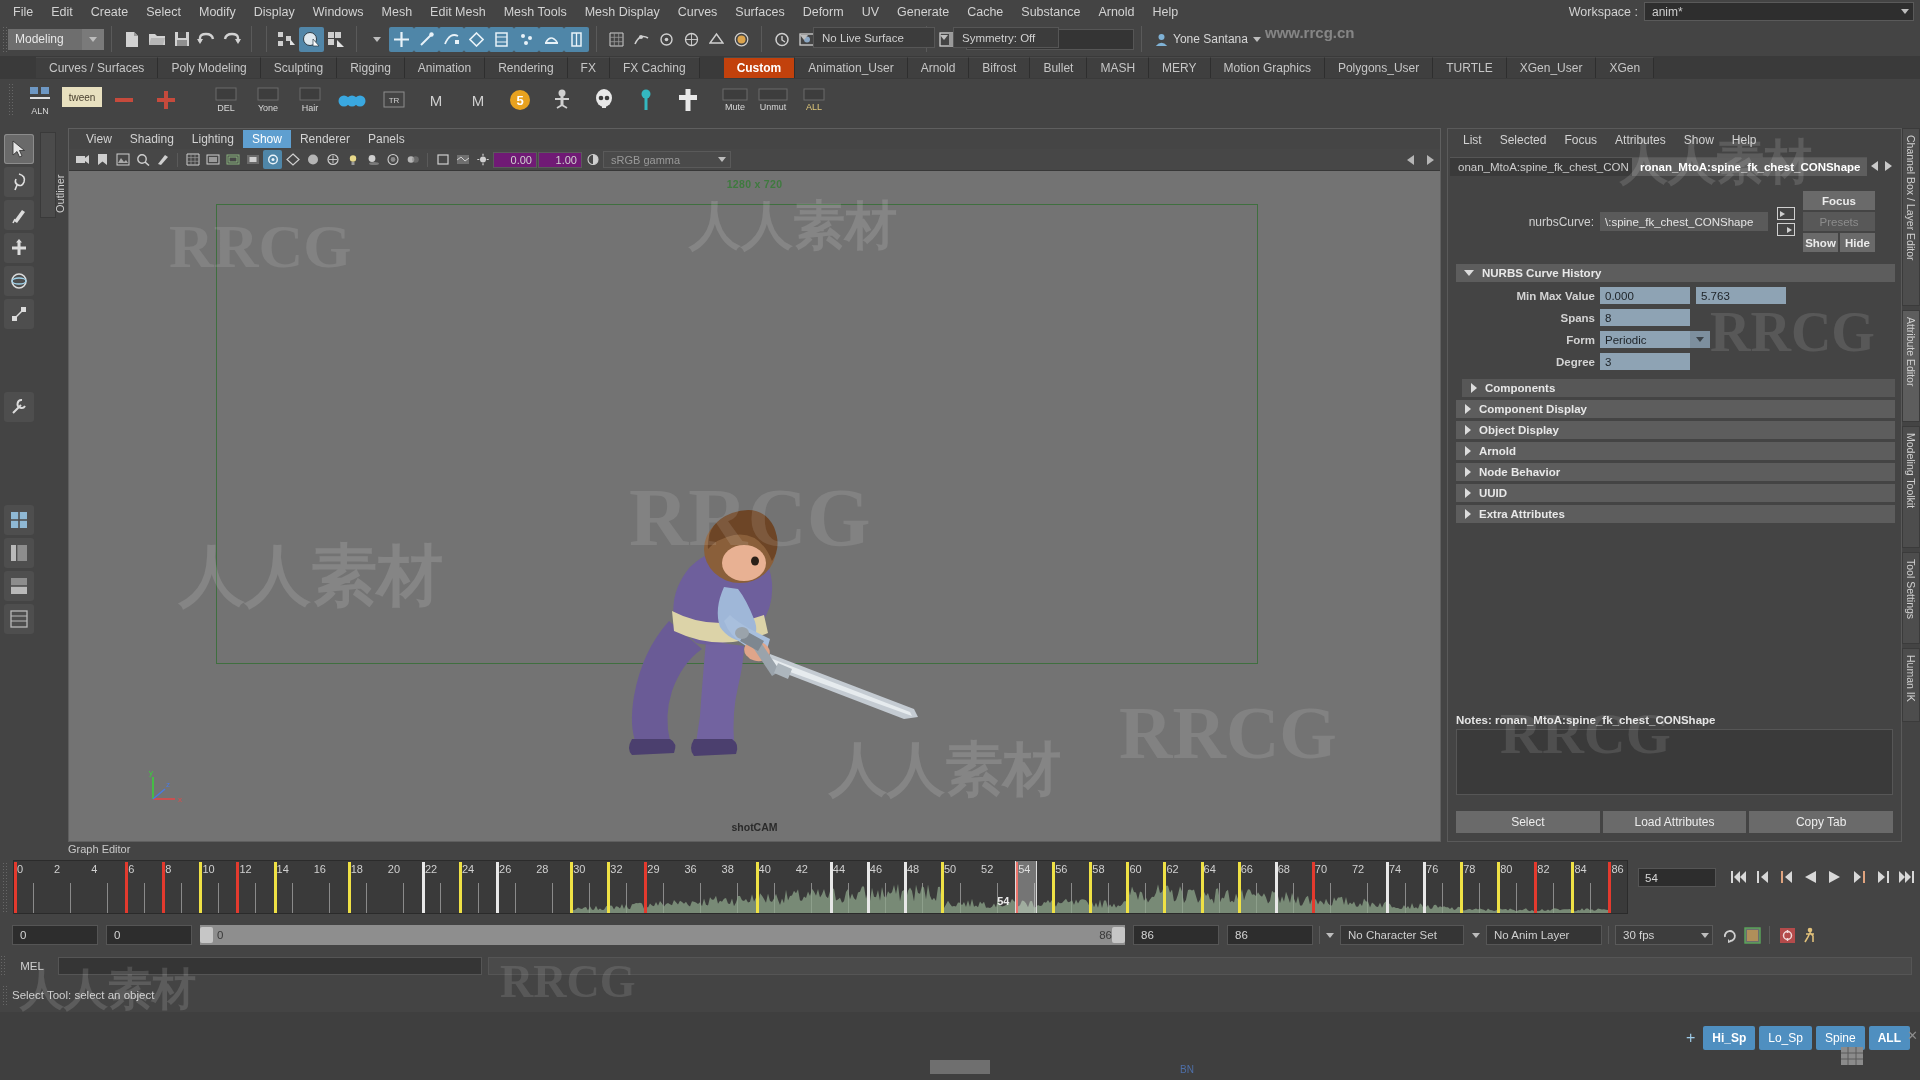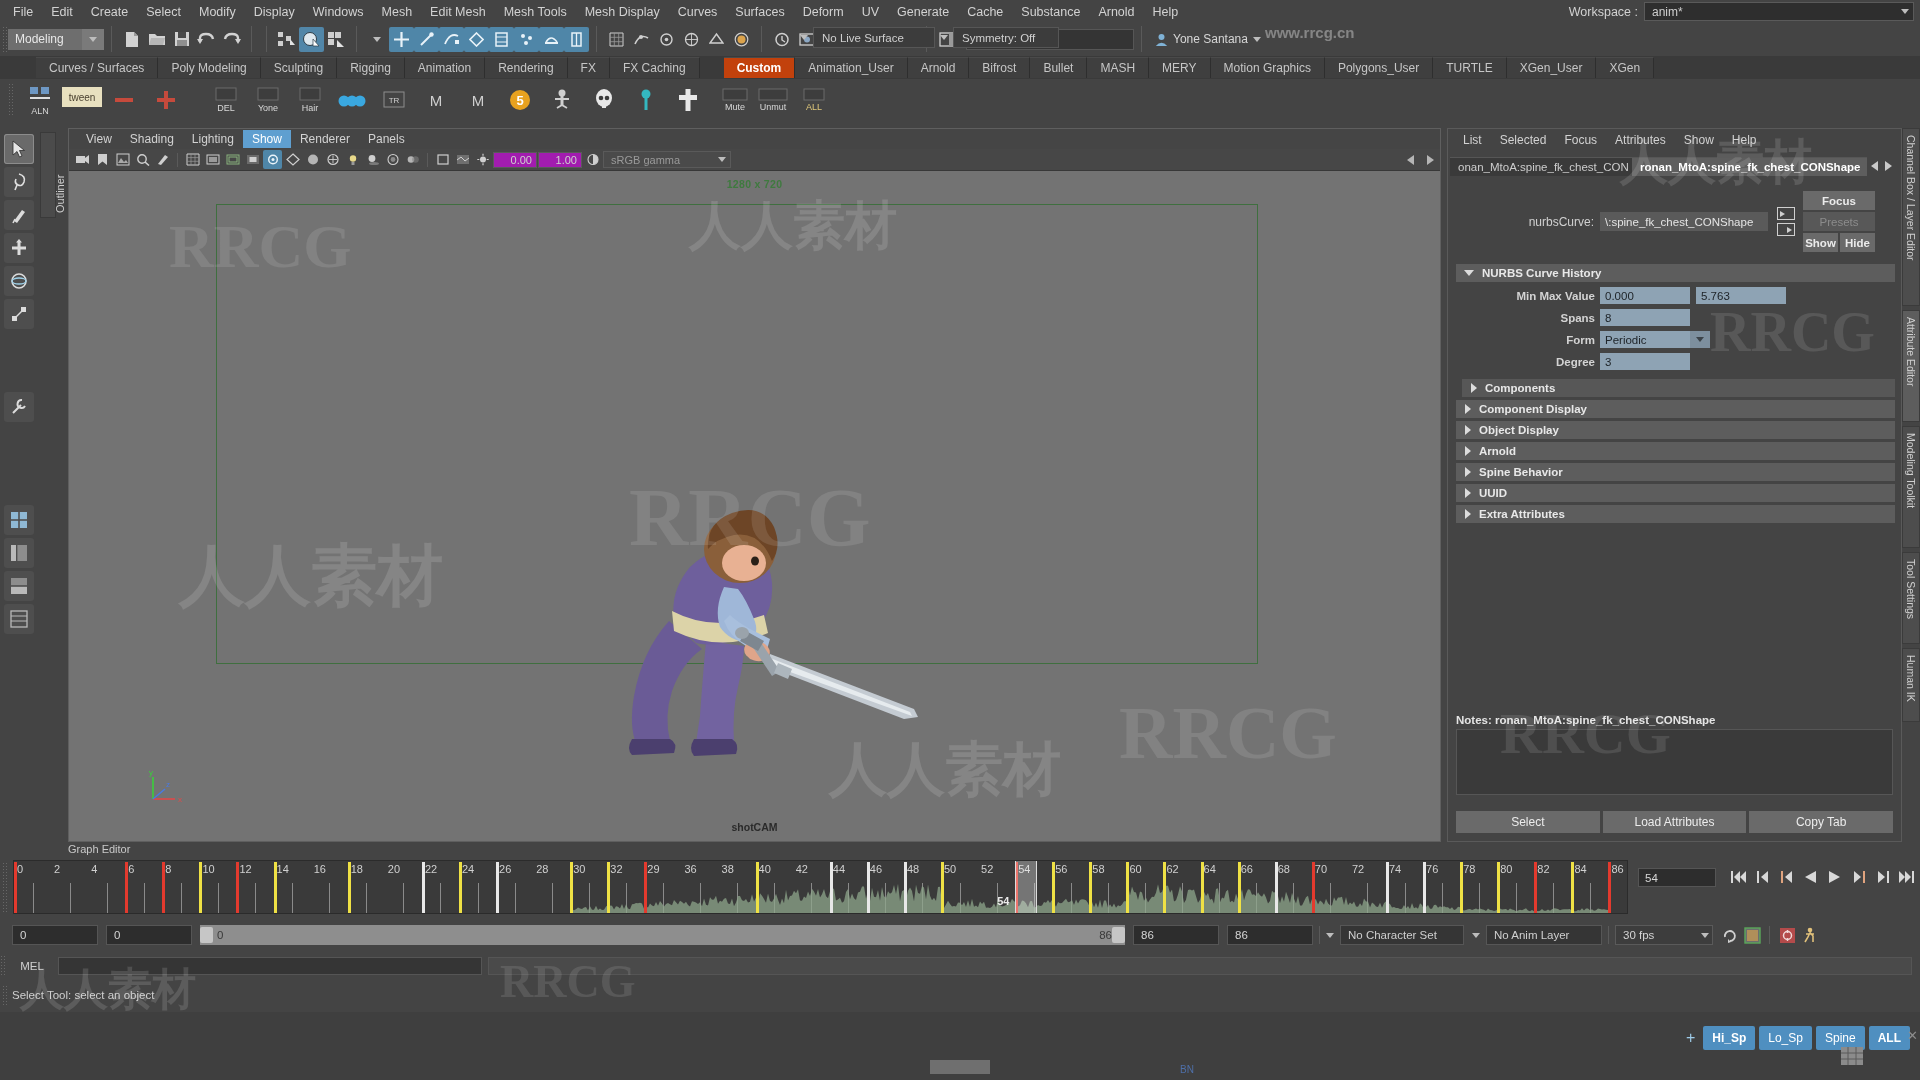--- a/index.html
+++ b/index.html
@@ -125,21 +125,21 @@
   }
   #vpmenu .vm { padding:2px 9px; font-size:12px; color:#d2d2d2; }
   #vpmenu .vm.on { background:#5f9fd0; color:#ffffff; }
   #vptools {
     height:22px; background:#474747; display:flex; align-items:center; padding-left:4px; gap:1px;
     border-bottom:1px solid #383838;
   }
   .vtb { width:19px;height:19px;display:flex;align-items:center;justify-content:center;border-radius:2px;}
   .vtb.on { background:#4f86a8; }
   .numfield {
-    height:16px;width:44px;background:#a21caf;border:1px solid #5a5a5a;color:#d0d0d0;
+    height:16px;width:44px;background:#701a75;border:1px solid #5a5a5a;color:#d0d0d0;
     font-size:11px; display:flex;align-items:center;justify-content:flex-end;padding-right:4px;
   }
   #gammaSel {
     height:17px;width:128px;background:#4a4a4a;border:1px solid #5a5a5a;color:#9a9a9a;
     font-size:11px; display:flex;align-items:center;justify-content:space-between;padding:0 4px 0 7px;
   }
   #viewport {
     position:relative; width:100%; height:670px; background:#737373; overflow:hidden;
   }
   #resLabel {
@@ -1112,21 +1112,21 @@
       <div class="section">
         <span class="tri-rt"></span>
         <span>Object Display</span>
       </div>
       <div class="section">
         <span class="tri-rt"></span>
         <span>Arnold</span>
       </div>
       <div class="section">
         <span class="tri-rt"></span>
-        <span>Spine Behavior</span>
+        <span>Node Behavior</span>
       </div>
       <div class="section">
         <span class="tri-rt"></span>
         <span>UUID</span>
       </div>
       <div class="section">
         <span class="tri-rt"></span>
         <span>Extra Attributes</span>
       </div>
     </div>

